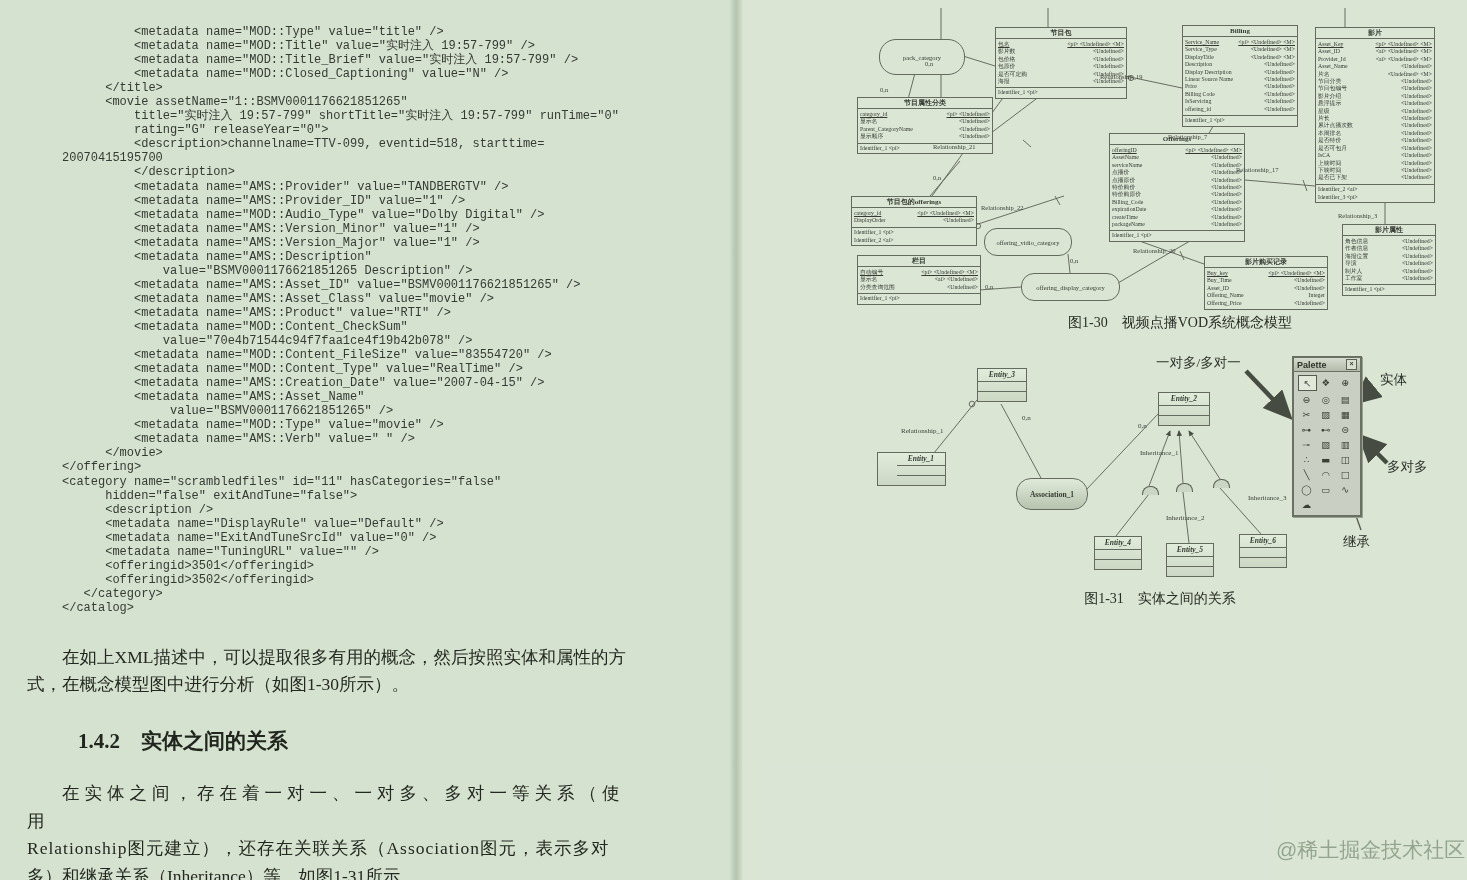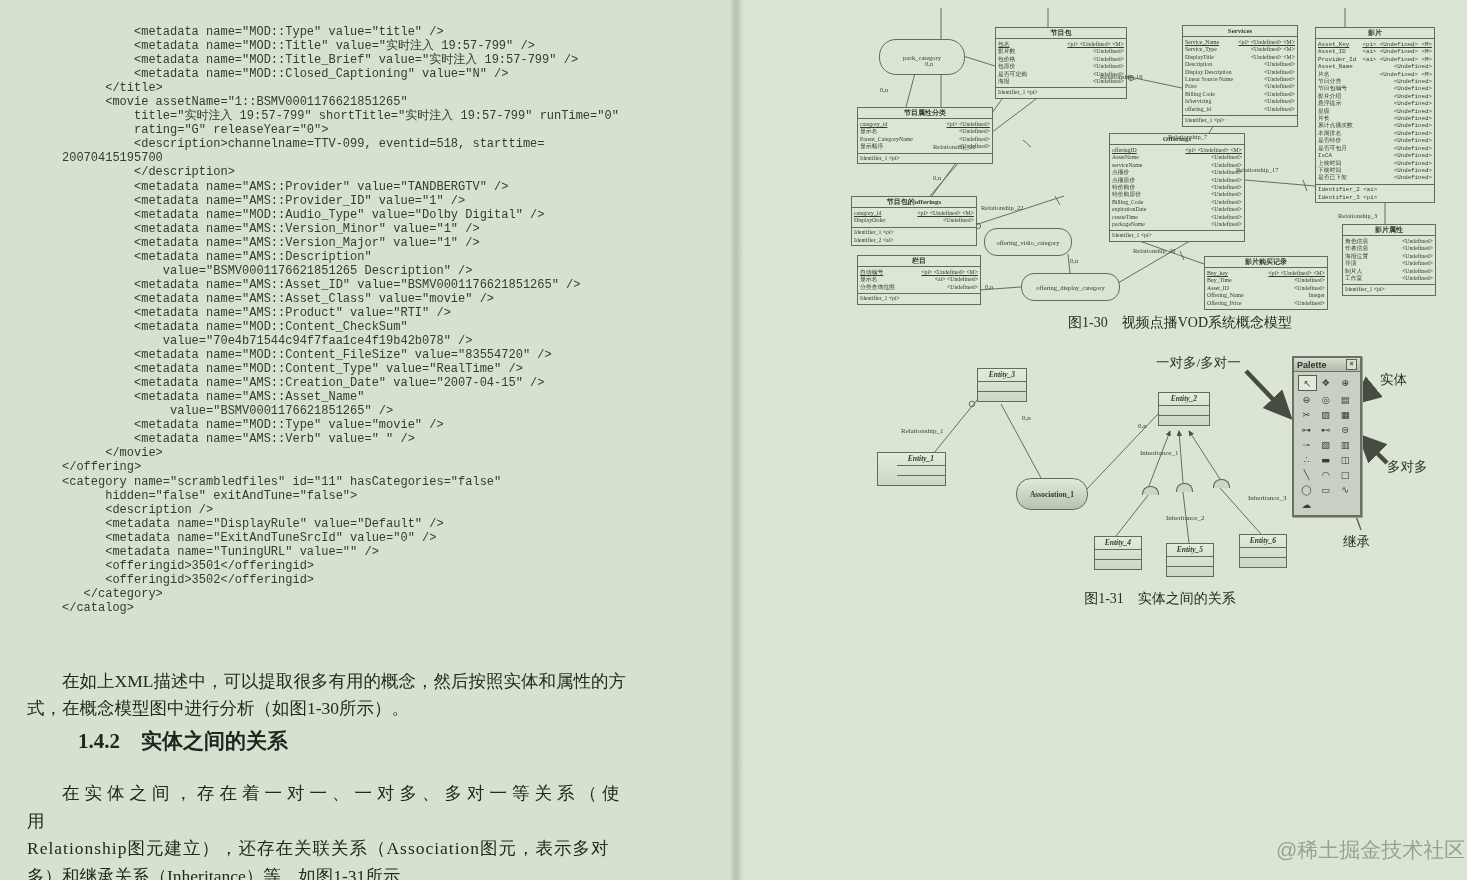--- a/index.html
+++ b/index.html
@@ -5,21 +5,21 @@
   html,body{margin:0;padding:0;}
   #page{position:relative;width:1467px;height:880px;background:#d6e2d0;overflow:hidden;
         font-family:"Liberation Serif","DejaVu Serif",serif;color:#2e342c;}
   #right-tint{position:absolute;left:742px;top:0;width:725px;height:880px;background:rgba(255,255,255,0.10);}
   #gutter{position:absolute;left:729px;top:0;width:14px;height:880px;
           background:linear-gradient(90deg,rgba(150,170,140,0) 0%,rgba(140,160,130,.45) 50%,rgba(150,170,140,0) 100%);}
   
   #code{position:absolute;left:62px;top:25px;margin:0;font-family:"Liberation Mono","DejaVu Sans Mono",monospace;
         font-size:12px;line-height:14.05px;color:#343b33;white-space:pre;}
   .para{position:absolute;left:27px;width:616px;font-size:17.5px;line-height:27px;color:#232920;}
-  #para1{top:644px;margin-top:24px;}
+  #para1{top:644px;}
   #para2{top:780px;line-height:27.5px;}
   .ln-indent{text-indent:35px;}
   .ls-wide{letter-spacing:5px;}
   .ls-mid{letter-spacing:1px;}
   #heading{position:absolute;left:78px;top:727px;font-size:21px;font-weight:bold;color:#20261e;}
   
   #watermark{position:absolute;left:1276px;top:836px;font-size:21px;color:rgba(104,126,99,.62);
              font-family:"Liberation Sans","DejaVu Sans",sans-serif;}
   
   #wires{position:absolute;left:0;top:0;z-index:1;}
@@ -259,21 +259,21 @@
         <div class="erow">
           <span>海报</span>
           <span>&lt;Undefined&gt;</span>
         </div>
       </div>
       <div class="efoot">
         <div>Identifier_1  &lt;pi&gt;</div>
       </div>
     </div>
     <div class="ebox" style="left: 1182px; top: 25px; width: 114px;">
-      <div class="et">Services</div>
+      <div class="et">Billing</div>
       <div class="eattrs">
         <div class="erow u">
           <span>Service_Name</span>
           <span>&lt;pi&gt;  &lt;Undefined&gt;  &lt;M&gt;</span>
         </div>
         <div class="erow">
           <span>Service_Type</span>
           <span>&lt;Undefined&gt;  &lt;M&gt;</span>
         </div>
         <div class="erow">
@@ -306,21 +306,21 @@
         </div>
         <div class="erow">
           <span>offering_id</span>
           <span>&lt;Undefined&gt;</span>
         </div>
       </div>
       <div class="efoot">
         <div>Identifier_1  &lt;pi&gt;</div>
       </div>
     </div>
-    <div class="ebox" style="left: 1315px; top: 27px; width: 118px; font-family: Liberation Mono, monospace;">
+    <div class="ebox" style="left: 1315px; top: 27px; width: 118px;">
       <div class="et">影片</div>
       <div class="eattrs">
         <div class="erow u">
           <span>Asset_Key</span>
           <span>&lt;pi&gt;  &lt;Undefined&gt;  &lt;M&gt;</span>
         </div>
         <div class="erow">
           <span>Asset_ID</span>
           <span>&lt;ai&gt;  &lt;Undefined&gt;  &lt;M&gt;</span>
         </div>
@@ -391,21 +391,21 @@
         <div class="erow">
           <span>是否已下架</span>
           <span>&lt;Undefined&gt;</span>
         </div>
       </div>
       <div class="efoot">
         <div>Identifier_2  &lt;ai&gt;</div>
         <div>Identifier_3  &lt;pi&gt;</div>
       </div>
     </div>
-    <div class="ebox" style="left: 857px; top: 107px; width: 134px;">
+    <div class="ebox" style="left: 857px; top: 97px; width: 134px;">
       <div class="et">节目属性分类</div>
       <div class="eattrs">
         <div class="erow u">
           <span>category_id</span>
           <span>&lt;pi&gt;  &lt;Undefined&gt;</span>
         </div>
         <div class="erow">
           <span>显示名</span>
           <span>&lt;Undefined&gt;</span>
         </div>

